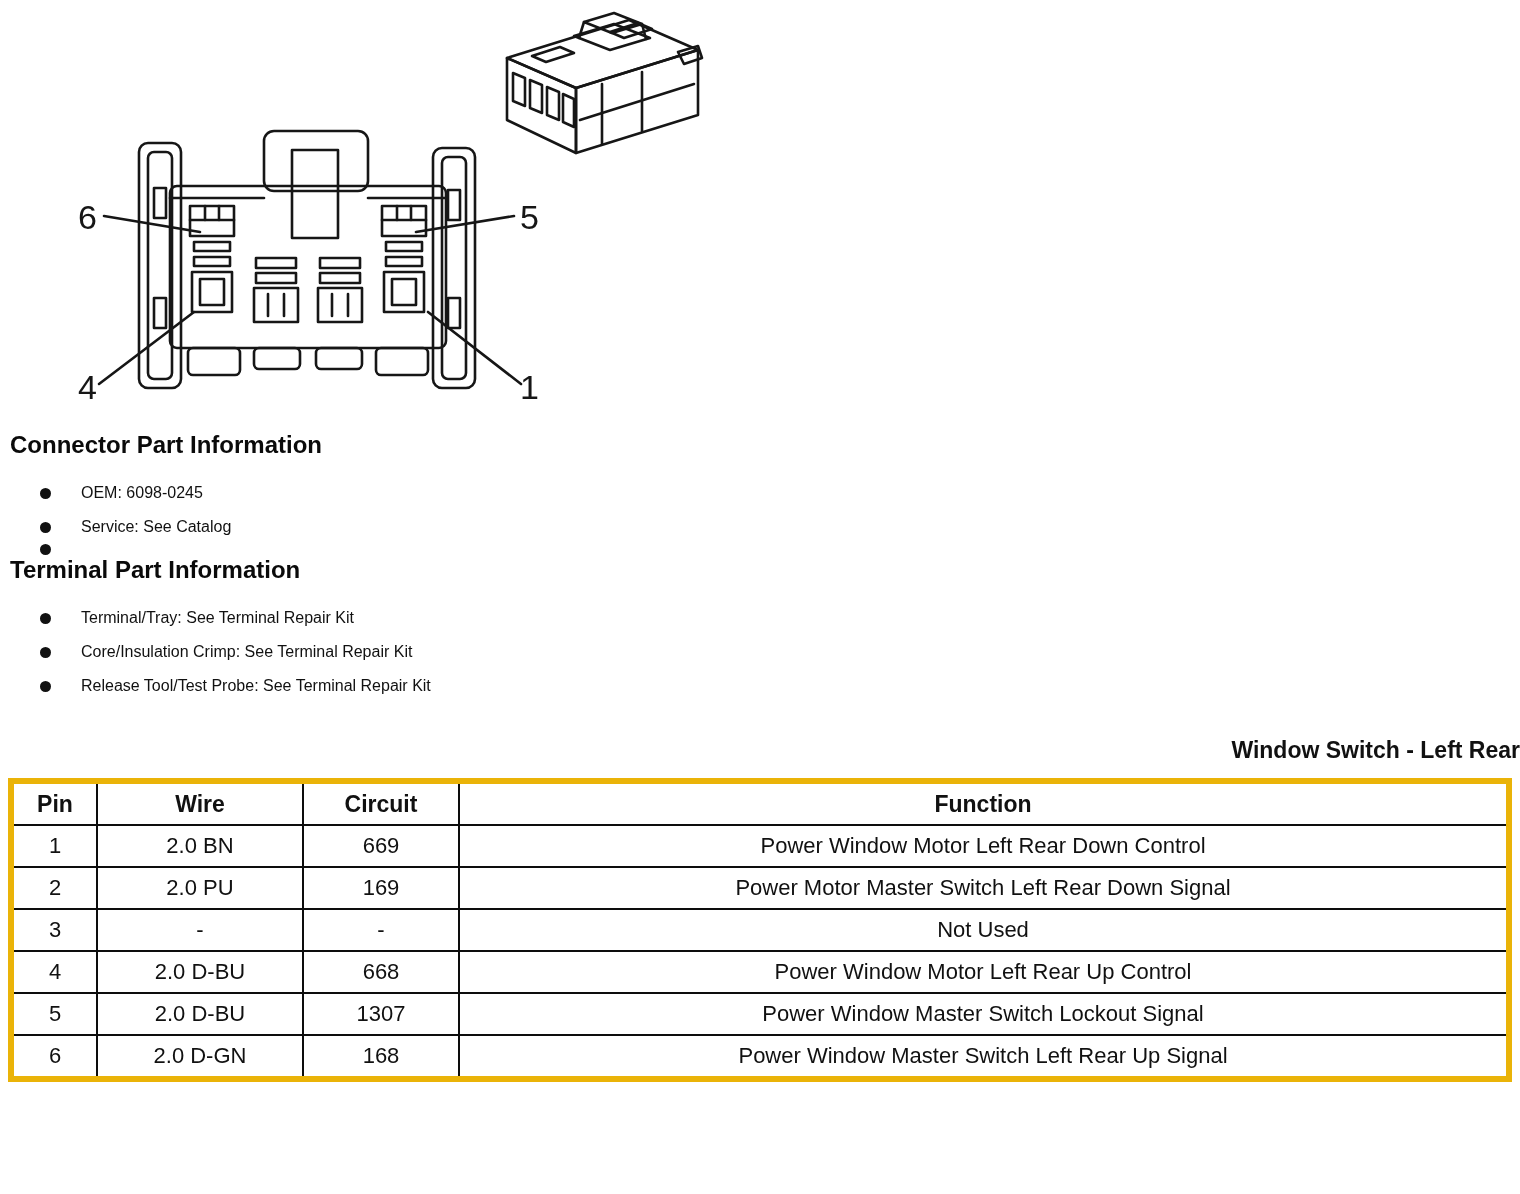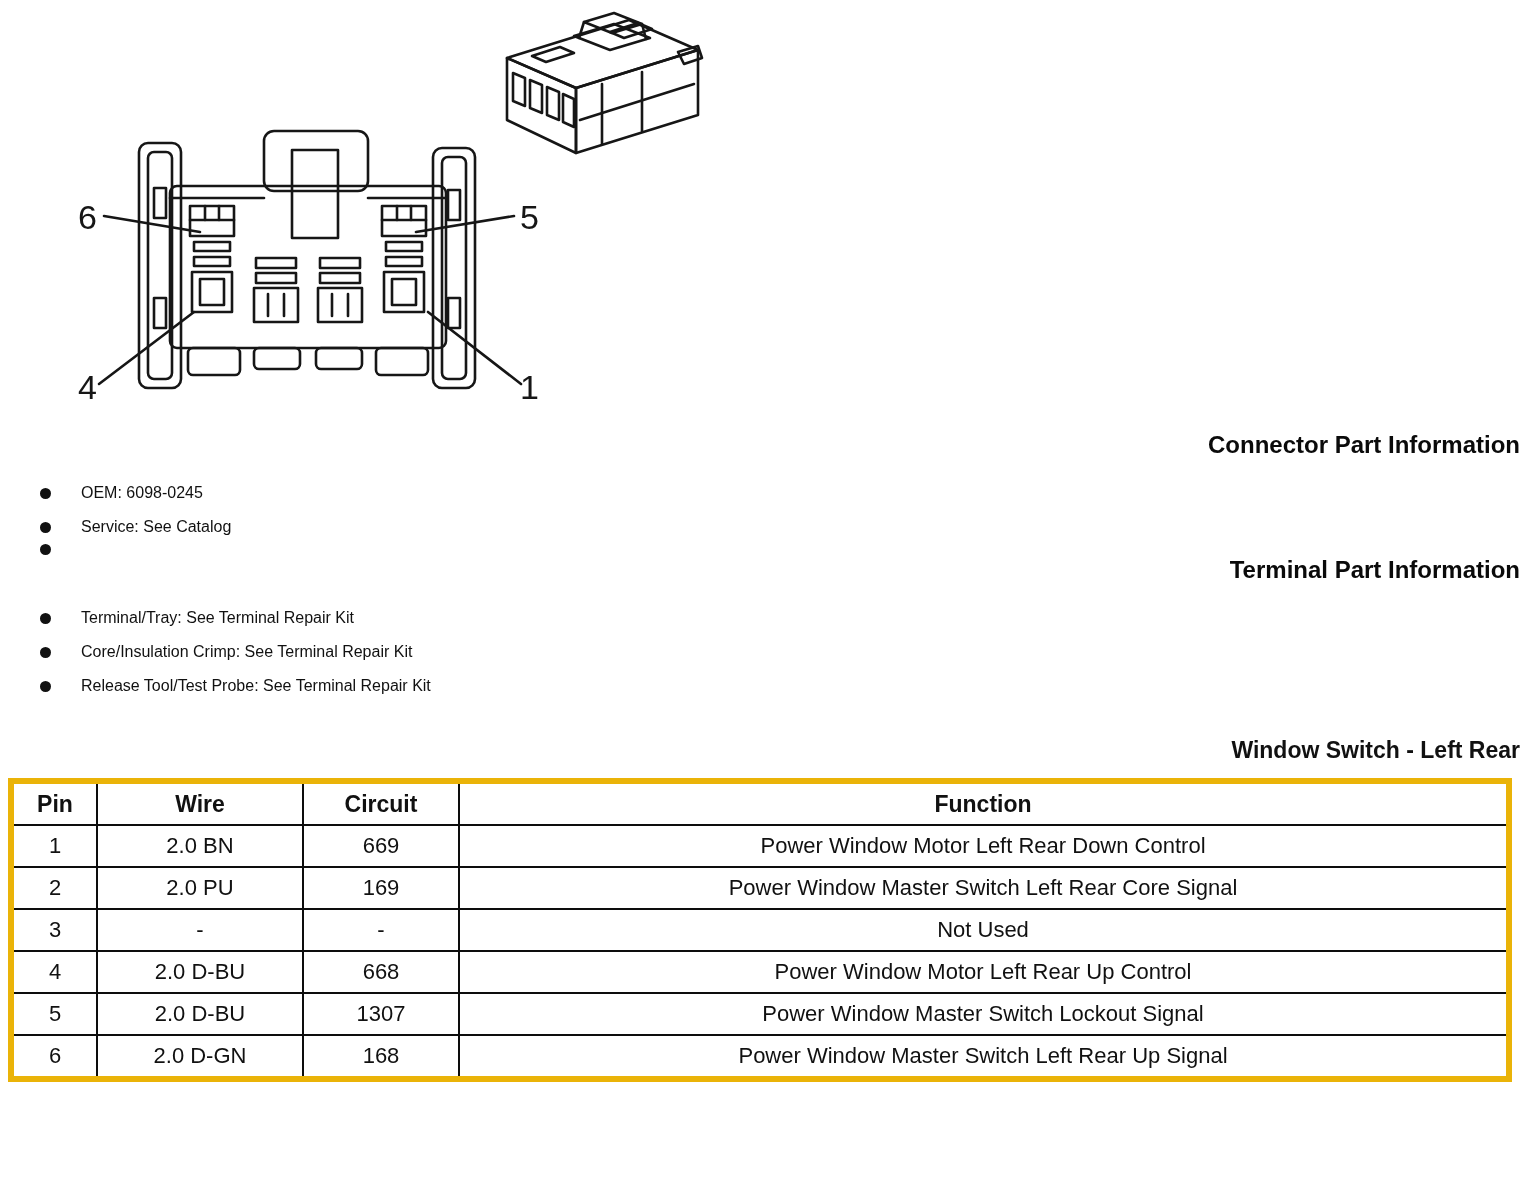--- a/index.html
+++ b/index.html
@@ -7,21 +7,21 @@
   body {
     width: 1520px; height: 1194px;
     background: #ffffff; color: #111111;
     font-family: "Liberation Sans", sans-serif;
     overflow: hidden;
   }
   .diagram-area { height: 430px; padding-left: 2px; }
   .diagram-area svg { display: block; }
   h2.section-heading {
     font-size: 24px; font-weight: 700;
-    margin: 0 0 0 10px; line-height: 30px; color: #0a0a0a; text-align: right;
+    margin: 0 0 0 10px; line-height: 30px; color: #0a0a0a;
   }
   .heading-1 { margin-top: 48px; }
   .heading-2 { margin-top: 34px; }
   ul.bullet-list { list-style: none; margin: 16px 0 0 40px; padding: 0; }
   ul.bullet-list li {
     display: flex; align-items: center; gap: 30px;
     font-size: 16px; line-height: 34px;
   }
   .dot { width: 11px; height: 11px; border-radius: 50%; background: #111; flex: 0 0 auto; }
   .table-title {
@@ -197,21 +197,21 @@
     <tr>
       <td class="center">1</td>
       <td class="center">2.0 BN</td>
       <td class="center">669</td>
       <td class="left">Power Window Motor Left Rear Down Control</td>
     </tr>
     <tr>
       <td class="center">2</td>
       <td class="center">2.0 PU</td>
       <td class="center">169</td>
-      <td class="left">Power Window Master Switch Left Rear Core Signal</td>
+      <td class="left">Power Motor Master Switch Left Rear Down Signal</td>
     </tr>
     <tr>
       <td class="center">3</td>
       <td class="center">-</td>
       <td class="center">-</td>
       <td class="left">Not Used</td>
     </tr>
     <tr>
       <td class="center">4</td>
       <td class="center">2.0 D-BU</td>

